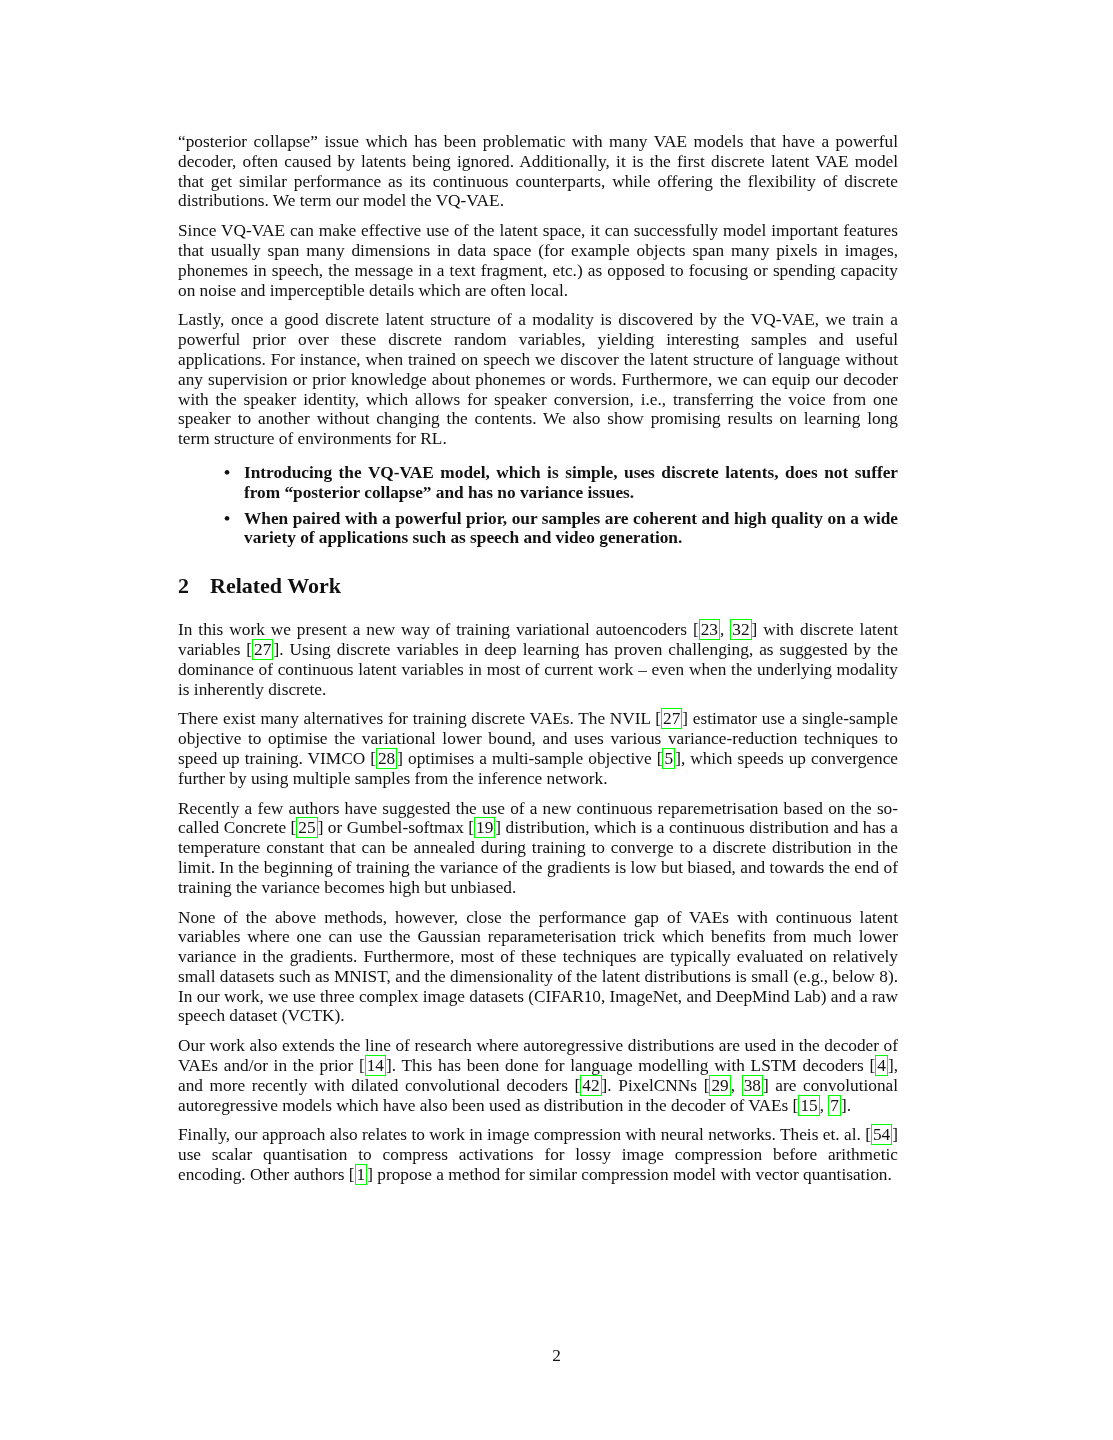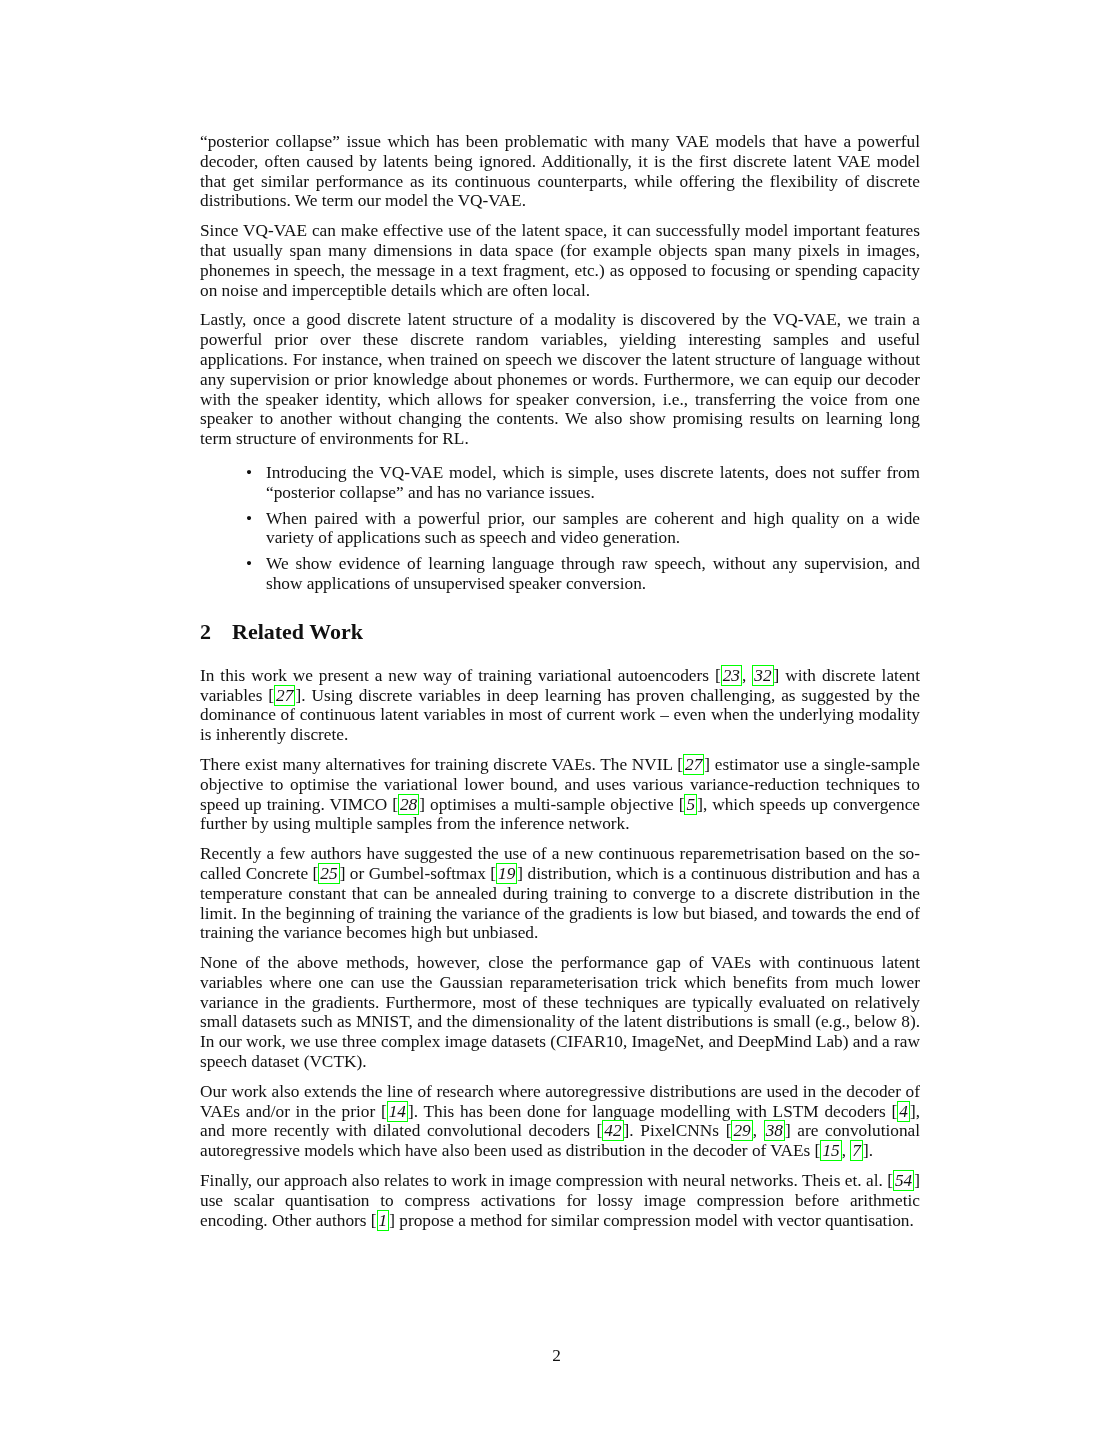--- a/index.html
+++ b/index.html
@@ -1,50 +1,49 @@
 <!DOCTYPE html>
 <html><head>
 <meta charset="utf-8">
 <style>
   html, body { margin: 0; padding: 0; background: #ffffff; }
   body { width: 1113px; height: 1440px; position: relative; overflow: hidden; }
   .page {
-    position: absolute; left: 200px; top: 132px; width: 720px;
+    position: absolute; left: 178px; top: 132px; width: 720px;
     font-family: "Liberation Serif", "DejaVu Serif", serif;
     font-size: 17.3px; line-height: 19.8px; color: #111;
     text-align: justify; hyphens: none;
   }
   p { margin: 0 0 10px 0; }
   ul.contrib { list-style: none; margin: 14px 0 0 0; padding: 0 0 0 66px; }
-  ul.contrib li { position: relative; margin: 0 0 6px 0; }
+  ul.contrib li { position: relative; margin: 0 0 6px 0; font-weight: bold; }
   ul.contrib li::before { content: "\2022"; position: absolute; left: -20px; top: 0; }
   h2.section {
     font-family: "Liberation Serif", "DejaVu Serif", serif;
     font-weight: bold; font-size: 22px; line-height: 24px;
     margin: 26px 0 22px 0; text-align: left;
   }
   h2.section .num { display: inline-block; width: 32px; }
-  .cite { border: 1px solid #00ff00; padding: 0 1px; font-style: italic; }
+  .cite { border: 1px solid #00ff00; padding: 0 1px; }
   .page-number {
     position: absolute; top: 1346px; left: 0; width: 1113px; text-align: center;
     font-family: "Liberation Serif", "DejaVu Serif", serif; font-size: 17.3px; color: #111;
   }
 </style>
 </head>
 <body>
 
 <div class="page">
   <p>“posterior collapse” issue which has been problematic with many VAE models that have a powerful decoder, often caused by latents being ignored. Additionally, it is the first discrete latent VAE model that get similar performance as its continuous counterparts, while offering the flexibility of discrete distributions. We term our model the VQ-VAE.</p>
   <p>Since VQ-VAE can make effective use of the latent space, it can successfully model important features that usually span many dimensions in data space (for example objects span many pixels in images, phonemes in speech, the message in a text fragment, etc.) as opposed to focusing or spending capacity on noise and imperceptible details which are often local.</p>
   <p>Lastly, once a good discrete latent structure of a modality is discovered by the VQ-VAE, we train a powerful prior over these discrete random variables, yielding interesting samples and useful applications. For instance, when trained on speech we discover the latent structure of language without any supervision or prior knowledge about phonemes or words. Furthermore, we can equip our decoder with the speaker identity, which allows for speaker conversion, i.e., transferring the voice from one speaker to another without changing the contents. We also show promising results on learning long term structure of environments for RL.</p>
 
   <ul class="contrib">
     <li>Introducing the VQ-VAE model, which is simple, uses discrete latents, does not suffer from “posterior collapse” and has no variance issues.</li>
     <li>When paired with a powerful prior, our samples are coherent and high quality on a wide variety of applications such as speech and video generation.</li>
-    <li>We show evidence of learning language through raw speech, without any supervision, and show applications of unsupervised speaker conversion.</li>
   </ul>
 
   <h2 class="section">
     <span class="num">2</span><span>Related Work</span>
   </h2>
 
   <p><span>In this work we present a new way of training variational autoencoders [</span><span class="cite">23</span><span>, </span><span class="cite">32</span><span>] with discrete latent variables [</span><span class="cite">27</span><span>]. Using discrete variables in deep learning has proven challenging, as suggested by the dominance of continuous latent variables in most of current work – even when the underlying modality is inherently discrete.</span></p>
 
   <p><span>There exist many alternatives for training discrete VAEs. The NVIL [</span><span class="cite">27</span><span>] estimator use a single-sample objective to optimise the variational lower bound, and uses various variance-reduction techniques to speed up training. VIMCO [</span><span class="cite">28</span><span>] optimises a multi-sample objective [</span><span class="cite">5</span><span>], which speeds up convergence further by using multiple samples from the inference network.</span></p>
 

